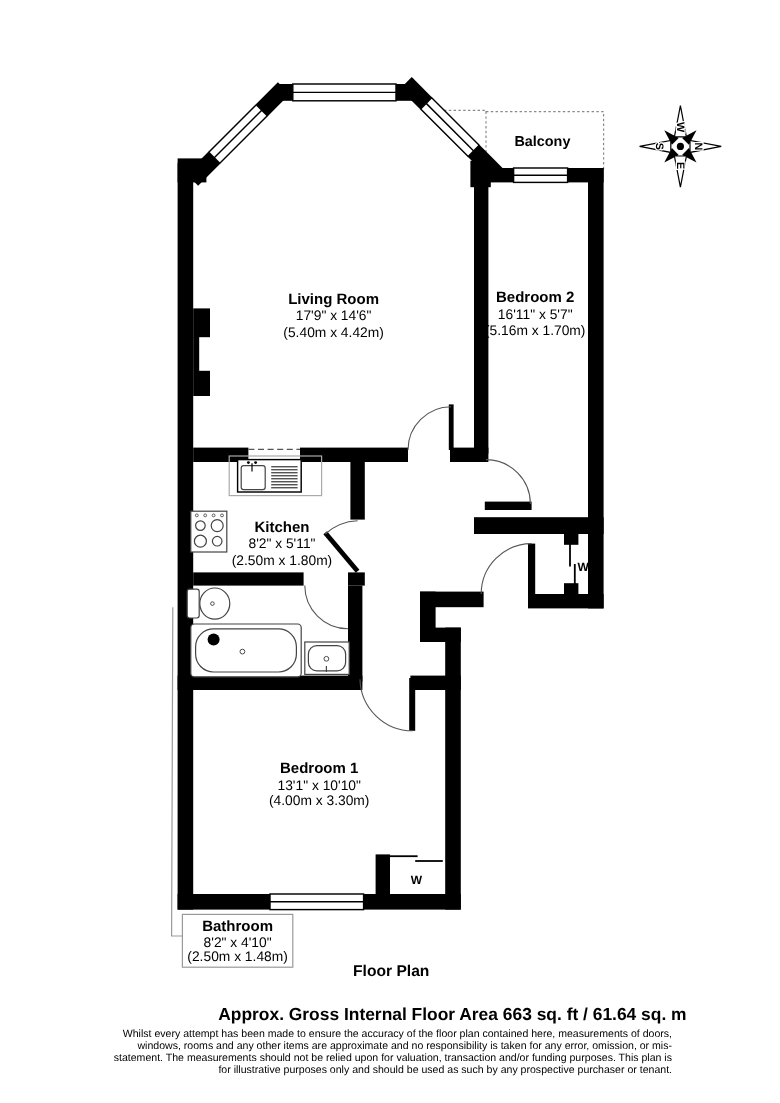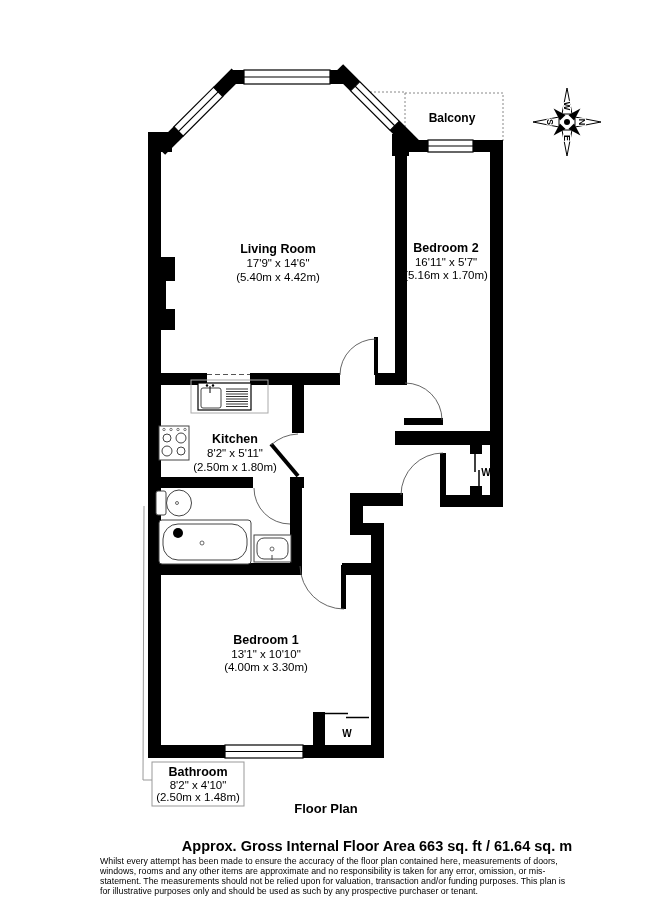--- a/index.html
+++ b/index.html
@@ -8,21 +8,21 @@
   .plan-svg{position:absolute;left:0;top:0;}
   svg text{font-family:"Liberation Sans","DejaVu Sans",sans-serif;fill:#000;}
   .room-name{font-size:12.5px;font-weight:bold;}
   .room-dim{font-size:11.5px;}
   .balcony-label{font-size:12px;font-weight:bold;}
   .w-label{font-size:10px;font-weight:bold;}
   .caption{font-size:13px;font-weight:bold;}
   .compass-letter{font-size:9px;font-weight:bold;paint-order:stroke;stroke:#fff;stroke-width:2px;}
   .footer-title{position:absolute;top:838px;left:16px;width:650px;text-align:center;
                 font-size:14.5px;font-weight:bold;margin-left:36px;}
-  .footer-disclaimer{position:absolute;top:856px;left:100px;width:470px;text-align:left;
+  .footer-disclaimer{position:absolute;top:856px;left:90px;width:470px;text-align:right;
                      font-size:8.8px;line-height:10px;}
   .wall{fill:#000;}
   .winline{stroke:#000;stroke-width:1.2;}
   .arc{fill:none;stroke:#555;stroke-width:0.9;}
   .fix{fill:#fff;stroke:#444;stroke-width:1;}
 </style>
 </head>
 <body>
 
 <div class="page">

